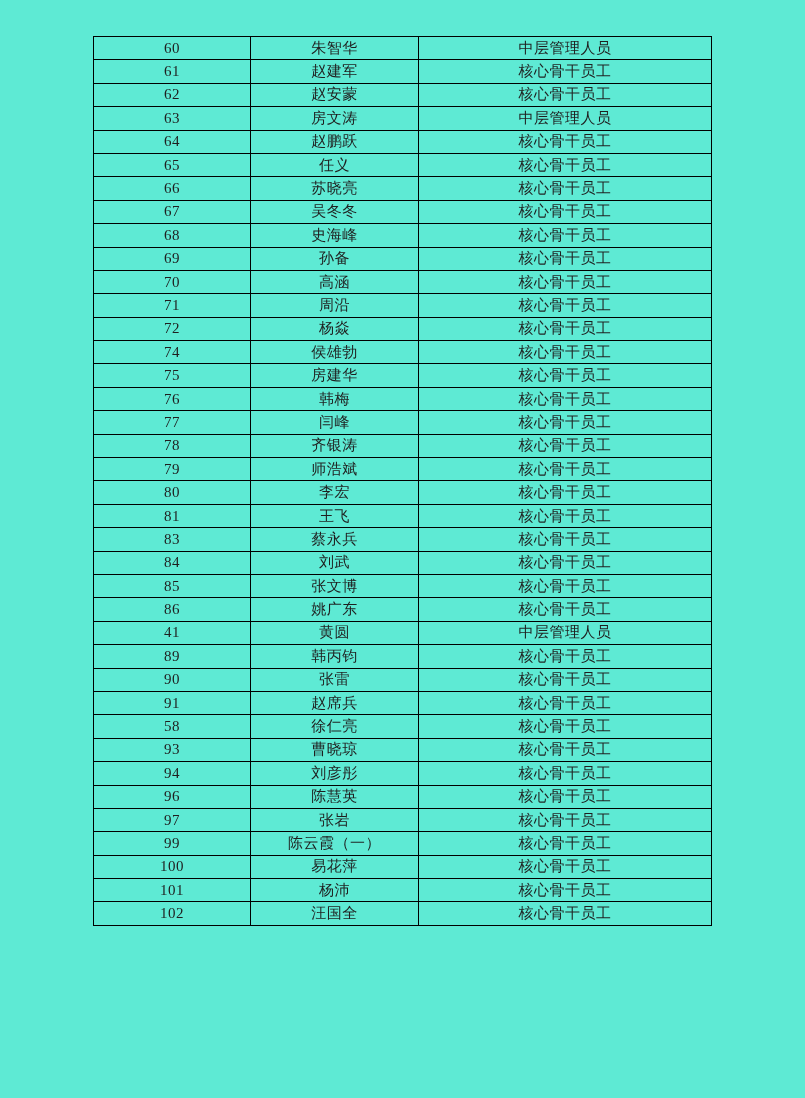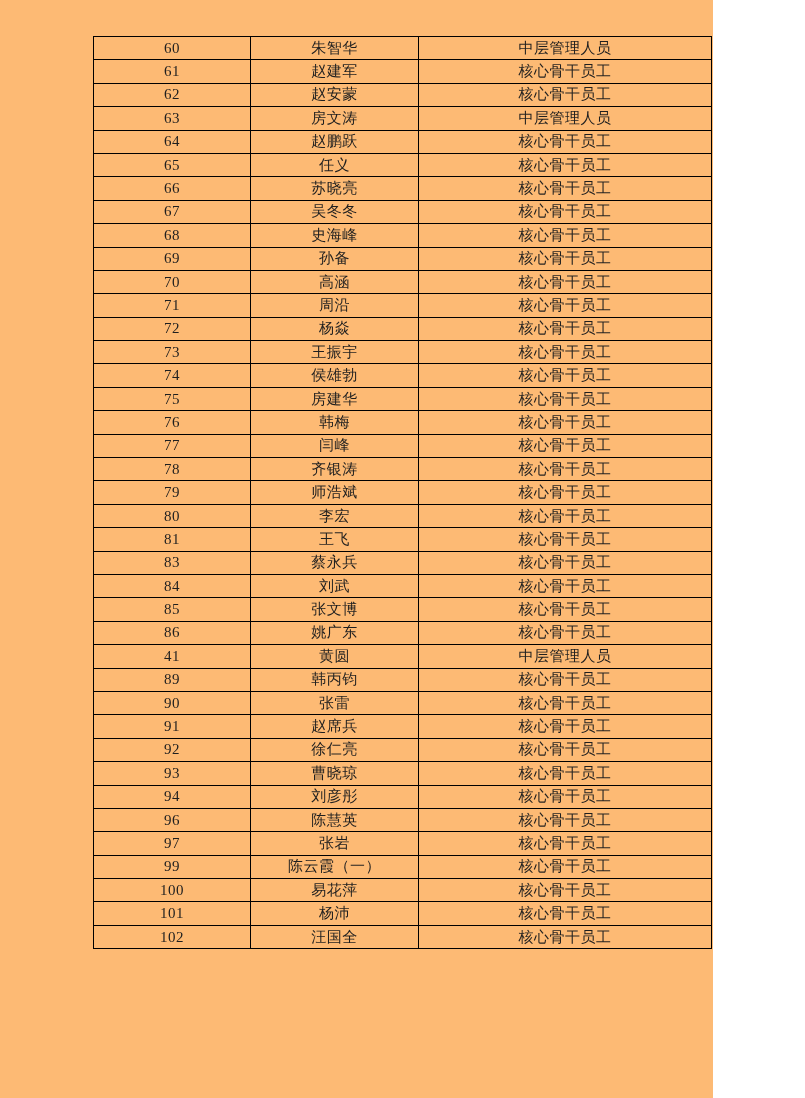--- a/index.html
+++ b/index.html
@@ -2,23 +2,23 @@
 <html><head>
 <meta charset="utf-8">
 <style>
   html, body {
     margin: 0;
     padding: 0;
     background: #ffffff;
   }
   .page {
     position: relative;
-    width: 713px;
+    width: 805px;
     height: 1098px;
-    background: #fdba74;
+    background: #5eead4;
     font-family: "Liberation Serif", "DejaVu Serif", serif;
     overflow: hidden;
   }
   table.roster {
     position: absolute;
     left: 93px;
     top: 36px;
     width: 618px;
     border-collapse: collapse;
     table-layout: fixed;
@@ -109,25 +109,20 @@
           <td>71</td>
           <td>周沿</td>
           <td>核心骨干员工</td>
         </tr>
         <tr>
           <td>72</td>
           <td>杨焱</td>
           <td>核心骨干员工</td>
         </tr>
         <tr>
-          <td>73</td>
-          <td>王振宇</td>
-          <td>核心骨干员工</td>
-        </tr>
-        <tr>
           <td>74</td>
           <td>侯雄勃</td>
           <td>核心骨干员工</td>
         </tr>
         <tr>
           <td>75</td>
           <td>房建华</td>
           <td>核心骨干员工</td>
         </tr>
         <tr>
@@ -194,21 +189,21 @@
           <td>90</td>
           <td>张雷</td>
           <td>核心骨干员工</td>
         </tr>
         <tr>
           <td>91</td>
           <td>赵席兵</td>
           <td>核心骨干员工</td>
         </tr>
         <tr>
-          <td>92</td>
+          <td>58</td>
           <td>徐仁亮</td>
           <td>核心骨干员工</td>
         </tr>
         <tr>
           <td>93</td>
           <td>曹晓琼</td>
           <td>核心骨干员工</td>
         </tr>
         <tr>
           <td>94</td>

